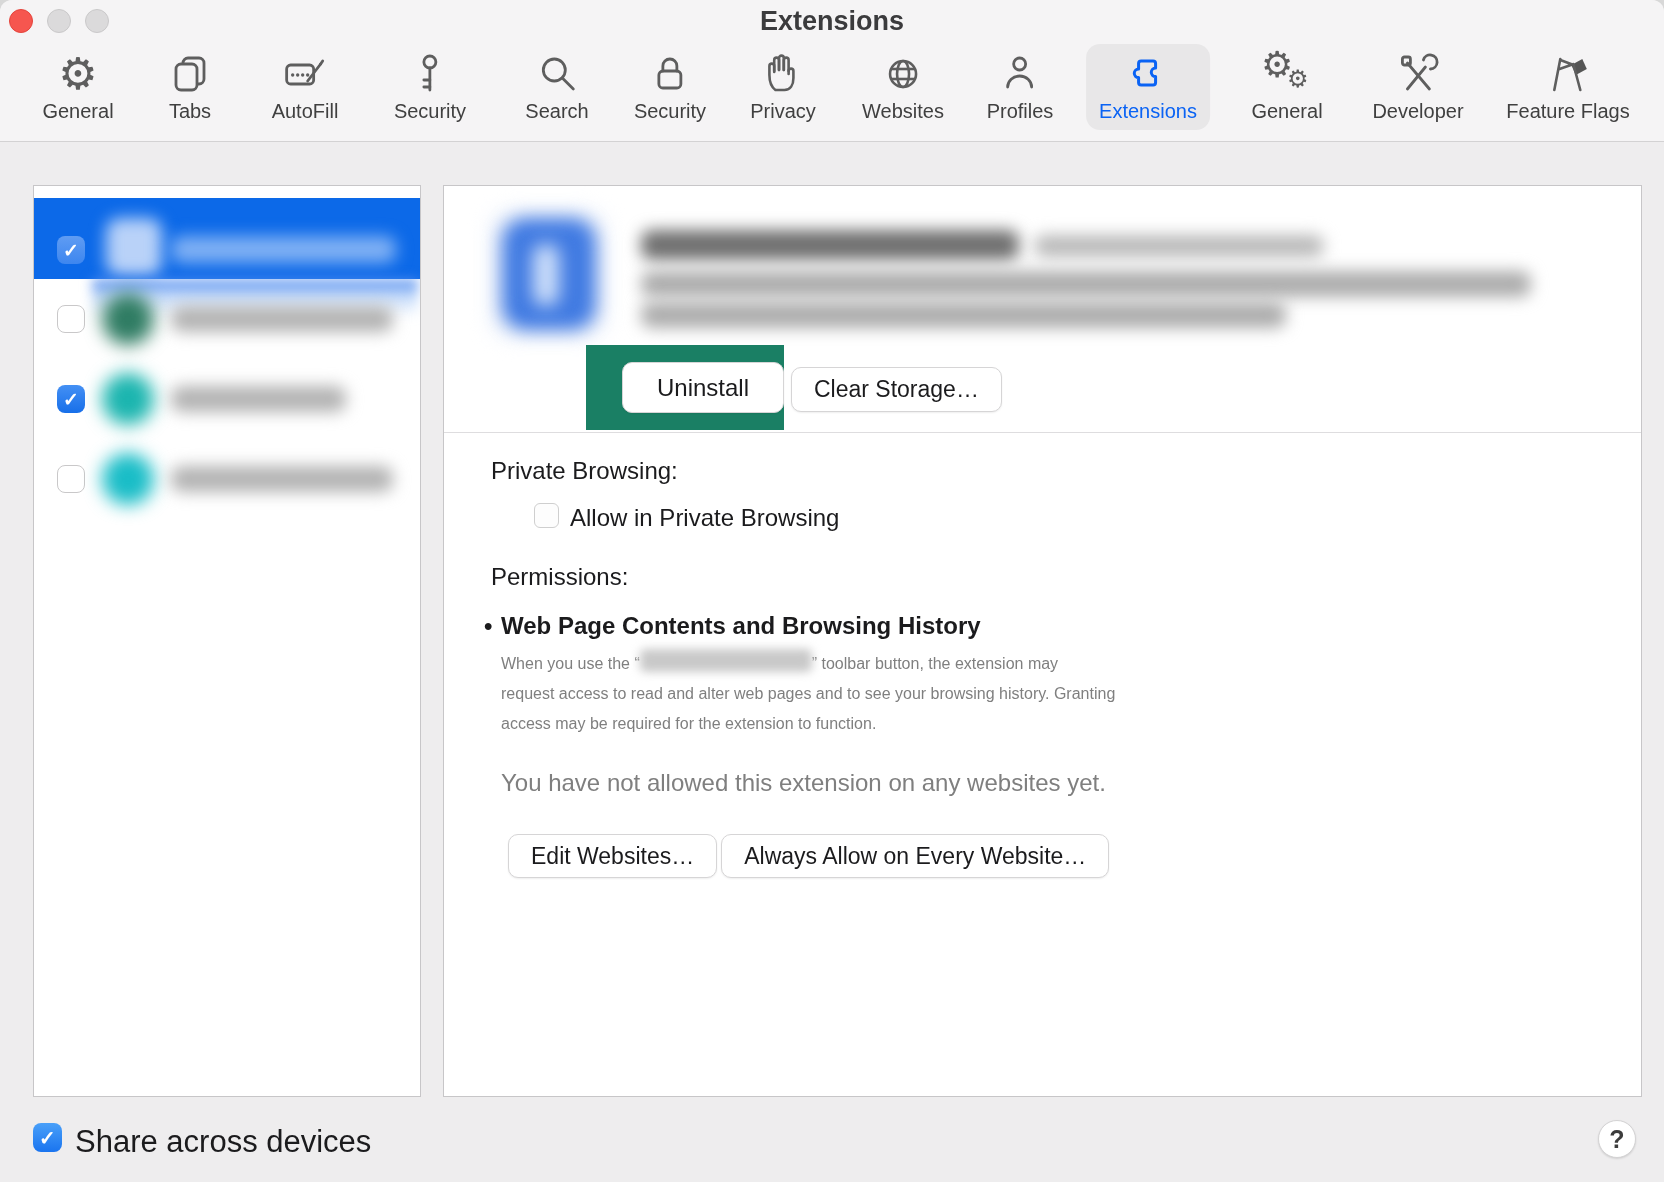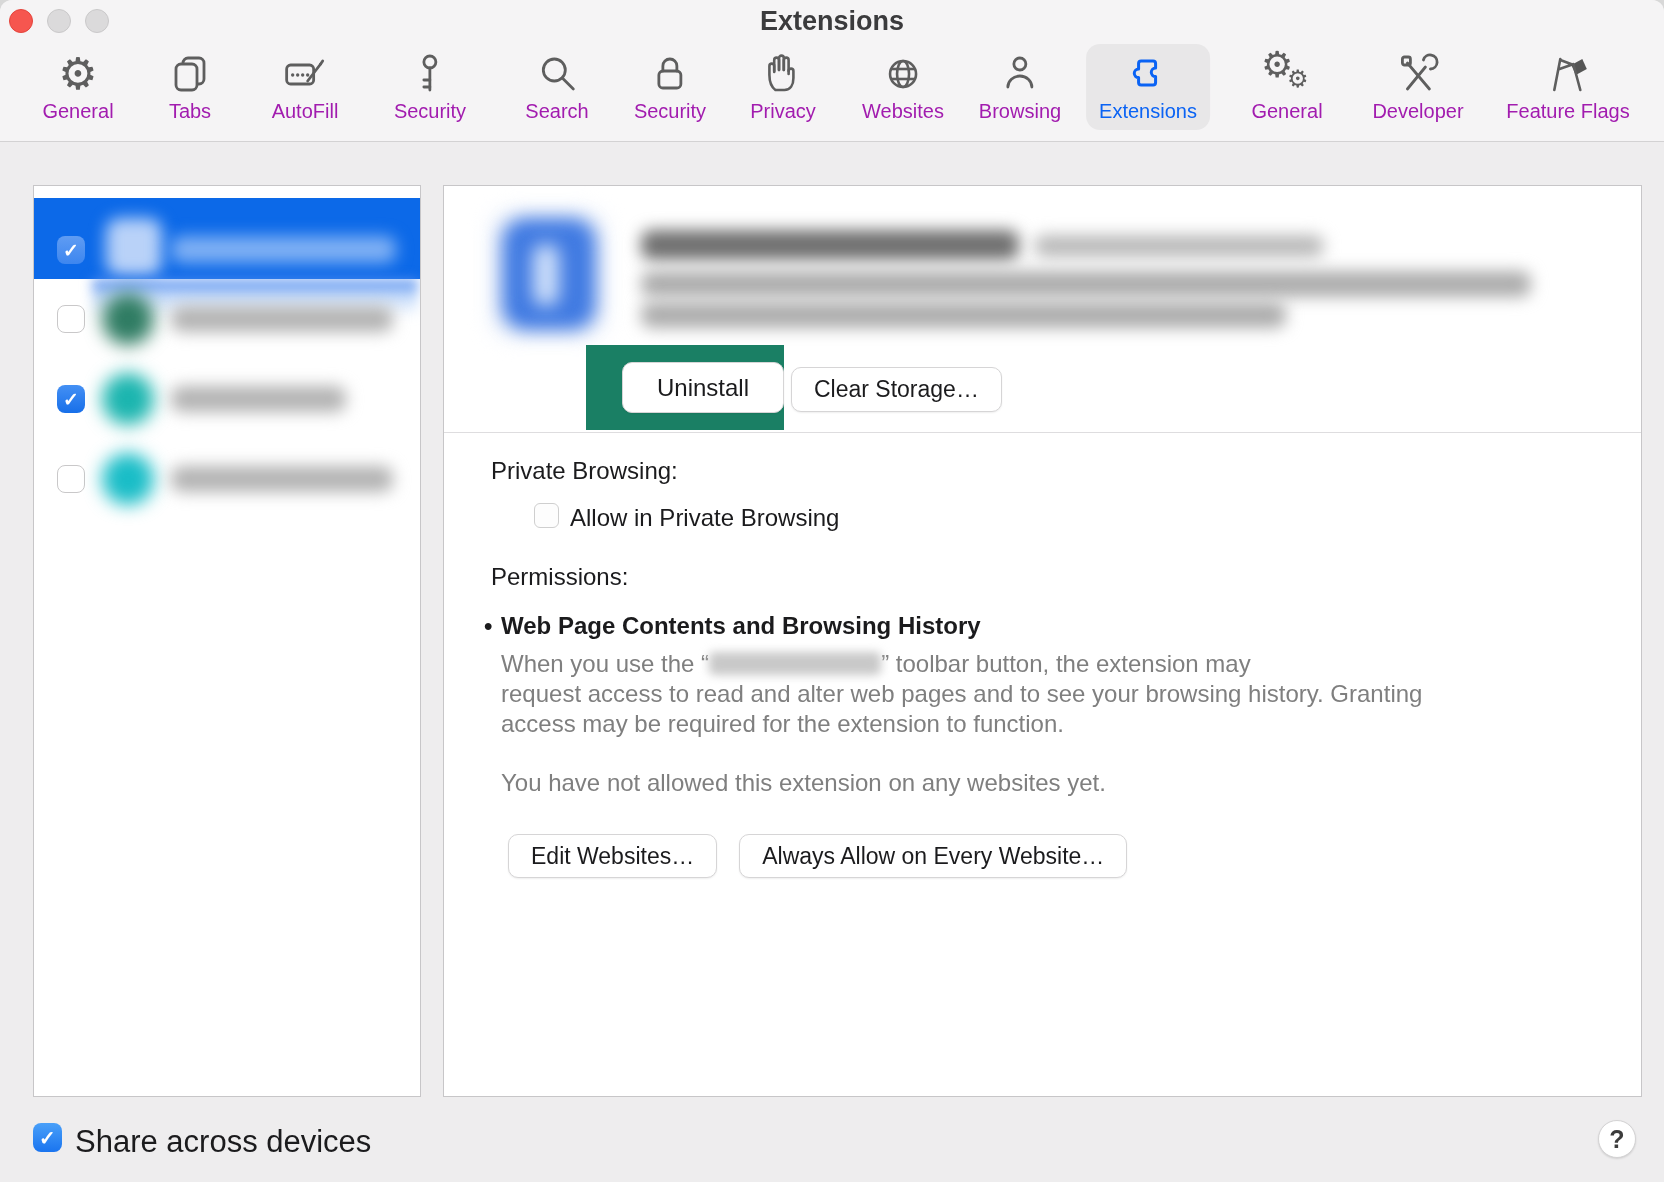--- a/index.html
+++ b/index.html
@@ -13,21 +13,21 @@
   .chrome{position:absolute;left:0;top:0;width:1664px;height:142px;background:#f5f4f5;border-bottom:1px solid #d3d2d3;}
   .light{position:absolute;top:9px;width:24px;height:24px;border-radius:50%;}
   .light.red{left:9px;background:#f6564f;border:1px solid #e4443c;}
   .light.g1{left:47px;background:#dbdadb;border:1px solid #c9c8c9;}
   .light.g2{left:85px;background:#dbdadb;border:1px solid #c9c8c9;}
   .wtitle{position:absolute;top:6px;left:0;width:100%;text-align:center;font-size:27px;font-weight:bold;color:#3b3b3d;}
   .titem{position:absolute;top:44px;transform:translateX(-50%);display:flex;flex-direction:column;align-items:center;
          padding:5px 13px 7px;border-radius:14px;cursor:default;}
   .titem.sel{background:#e8e7e8;}
   .ticon{height:50px;display:flex;align-items:center;justify-content:center;}
-  .tlabel{font-size:20px;color:#a21caf;margin-top:1px;white-space:nowrap;}
+  .tlabel{font-size:20px;color:#404040;margin-top:1px;white-space:nowrap;}
   .titem.sel .tlabel{color:#0a63f4;}
   .glyph{font-family:"DejaVu Sans",sans-serif;color:#5e5e5e;line-height:1;}
   .g-gear{font-size:44px;}
   .g-gears{position:relative;width:52px;height:50px;}
   .g-gears .big{position:absolute;left:0;top:-2px;font-size:36px;}
   .g-gears .small{position:absolute;left:26px;top:18px;font-size:24px;}
   svg.icn{display:block;}
   
   .panel{position:absolute;background:#fff;border:1px solid #c7c6c8;}
   #sidebar{left:33px;top:185px;width:388px;height:912px;overflow:hidden;}
@@ -47,21 +47,21 @@
          background:linear-gradient(180deg,rgba(72,134,238,.95) 0%,rgba(150,190,245,.55) 45%,rgba(255,255,255,0) 100%);}
   
   .annotate{position:absolute;display:flex;align-items:center;justify-content:center;padding-left:36px;}
   .btn{background:#fff;border:1px solid #d6d5d6;border-radius:10px;box-shadow:0 1px 2px rgba(0,0,0,.07);
        font-size:23px;color:#1b1b1d;display:flex;align-items:center;justify-content:center;white-space:nowrap;
        font-family:"Liberation Sans",sans-serif;}
   .hsep{position:absolute;left:0;width:100%;height:1px;background:#dedddf;}
   .lbl{position:absolute;font-size:24px;color:#1b1b1d;white-space:nowrap;}
   .gray{color:#7f7f7f;}
   .cbsm{position:absolute;width:25px;height:25px;border-radius:6px;border:1.5px solid #cfcfcf;background:#fdfdfd;}
-  .para{position:absolute;font-size:24px;line-height:30px;color:#7f7f7f;}
+  .para{position:absolute;font-size:16px;line-height:30px;color:#7f7f7f;}
   .inlineblur{display:inline-block;width:172px;height:23px;background:#c9c9c9;border-radius:5px;filter:blur(5px);vertical-align:-3px;}
   
   .cbshare{position:absolute;left:33px;top:1123px;width:29px;height:29px;border-radius:8px;
            background:linear-gradient(180deg,#49a0f9,#1a74ef);display:flex;align-items:center;justify-content:center;}
   .cbshare::after{content:"✓";color:#fff;font-weight:bold;font-size:20px;}
   .helpbtn{position:absolute;left:1598px;top:1120px;width:38px;height:38px;border-radius:50%;background:#fff;
            border:1px solid #d4d3d4;box-shadow:0 1px 2px rgba(0,0,0,.12);display:flex;align-items:center;justify-content:center;
            font-size:25px;font-weight:bold;color:#3c3c3c;}
 </style>
 </head>
@@ -155,21 +155,21 @@
       </div>
       <div class="tlabel">Websites</div>
     </div>
     <div class="titem" style="left:1020px">
       <div class="ticon">
         <svg class="icn" width="44" height="44" viewBox="0 0 44 44" fill="none" stroke="#5e5e5e" stroke-width="2.8" stroke-linecap="round">
           <circle cx="22" cy="12" r="6"></circle>
             <path d="M10,35 a12,11 0 0 1 24,0"></path>
         </svg>
       </div>
-      <div class="tlabel">Browsing</div>
+      <div class="tlabel">Profiles</div>
     </div>
     <div class="titem sel" style="left:1148px">
       <div class="ticon">
         <svg class="icn" width="44" height="44" viewBox="0 0 44 44" fill="none" stroke="#0a63f4" stroke-width="3" stroke-linejoin="round">
           <path d="M15,9 h12 a2.5,2.5 0 0 1 2.5,2.5 v4.5 a4.3,4.3 0 1 0 0,8.6 v5.9 a2.5,2.5 0 0 1 -2.5,2.5 h-12 a2.5,2.5 0 0 1 -2.5,-2.5 v-4.9 a4.3,4.3 0 1 1 0,-8.6 v-5.5 a2.5,2.5 0 0 1 2.5,-2.5 z"></path>
         </svg>
       </div>
       <div class="tlabel">Extensions</div>
     </div>
     <div class="titem" style="left:1287px">
@@ -256,21 +256,21 @@
     <div class="lbl" style="left:57px;top:426px;font-weight:bold">Web Page Contents and Browsing History</div>
 
     <div class="para" style="left:57px;top:463px;width:1080px">
       <span style="display:block"><span>When you use the “</span><span class="inlineblur"></span><span>” toolbar button, the extension may</span></span>
       <span style="display:block">request access to read and alter web pages and to see your browsing history. Granting</span>
       <span style="display:block">access may be required for the extension to function.</span>
     </div>
 
     <div class="lbl gray" style="left:57px;top:583px">You have not allowed this extension on any websites yet.</div>
 
-    <div style="position:absolute;left:64px;top:648px;display:flex;gap:22px">
+    <div style="position:absolute;left:64px;top:648px;display:flex;gap:4px">
       <button class="btn" style="height:44px;padding:0 22px">Edit Websites…</button>
       <button class="btn" style="height:44px;padding:0 22px">Always Allow on Every Website…</button>
     </div>
   </div>
 
   <span class="cbshare"></span>
   <div class="lbl" style="left:75px;top:1124px;font-size:31px">Share across devices</div>
   <div class="helpbtn">
       <span>?</span>
     </div>

